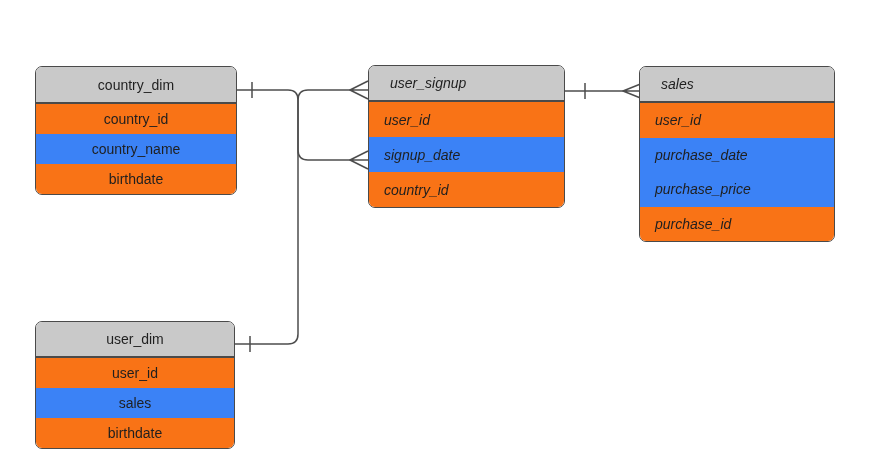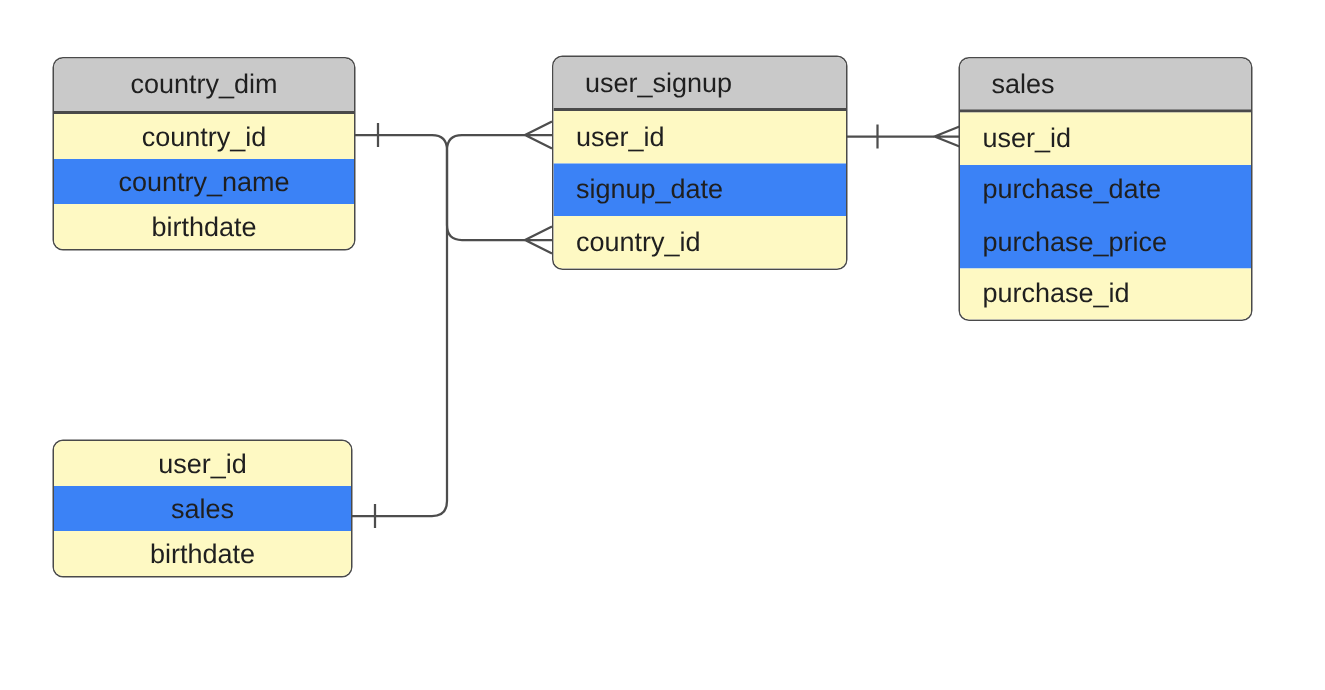--- a/index.html
+++ b/index.html
@@ -28,44 +28,46 @@
     stroke: #4d4d4d;
     stroke-width: 1.5;
     stroke-linejoin: round;
   }
   .tbl {
     position: absolute;
     background: #ffffff;
     border: 1.5px solid #4a4a4a;
     border-radius: 7px;
     overflow: hidden;
-    font-size: 18px;
+    font-size: 14px;
+    margin-top: 28px;
   }
   .tbl .th {
     background: #c9c9c9;
     border-bottom: 2px solid #4a4a4a;
     display: flex;
     align-items: center;
   }
   .tbl .row {
-    background: #fef9c3;
+    background: #f97316;
     display: flex;
     align-items: center;
   }
   .tbl .row.alt {
     background: #3b82f6;
   }
   
   .tbl.center .th,
   .tbl.center .row {
     justify-content: center;
     text-align: center;
   }
   
   .tbl.italic {
+    font-style: italic;
   }
   .tbl.italic .th {
     padding-left: 21px;
   }
   .tbl.italic .row {
     padding-left: 15px;
   }
   
   .t-country-dim { left: 35px;  top: 38px;  width: 200px; }
   .t-country-dim .th  { height: 35px; }
@@ -110,20 +112,21 @@
   </svg>
 
   <div class="tbl center t-country-dim">
     <div class="th">country_dim</div>
     <div class="row">country_id</div>
     <div class="row alt">country_name</div>
     <div class="row">birthdate</div>
   </div>
 
   <div class="tbl center t-user-dim">
+    <div class="th">user_dim</div>
     <div class="row">user_id</div>
     <div class="row alt">sales</div>
     <div class="row">birthdate</div>
   </div>
 
   <div class="tbl italic t-user-signup">
     <div class="th">user_signup</div>
     <div class="row">user_id</div>
     <div class="row alt">signup_date</div>
     <div class="row">country_id</div>

